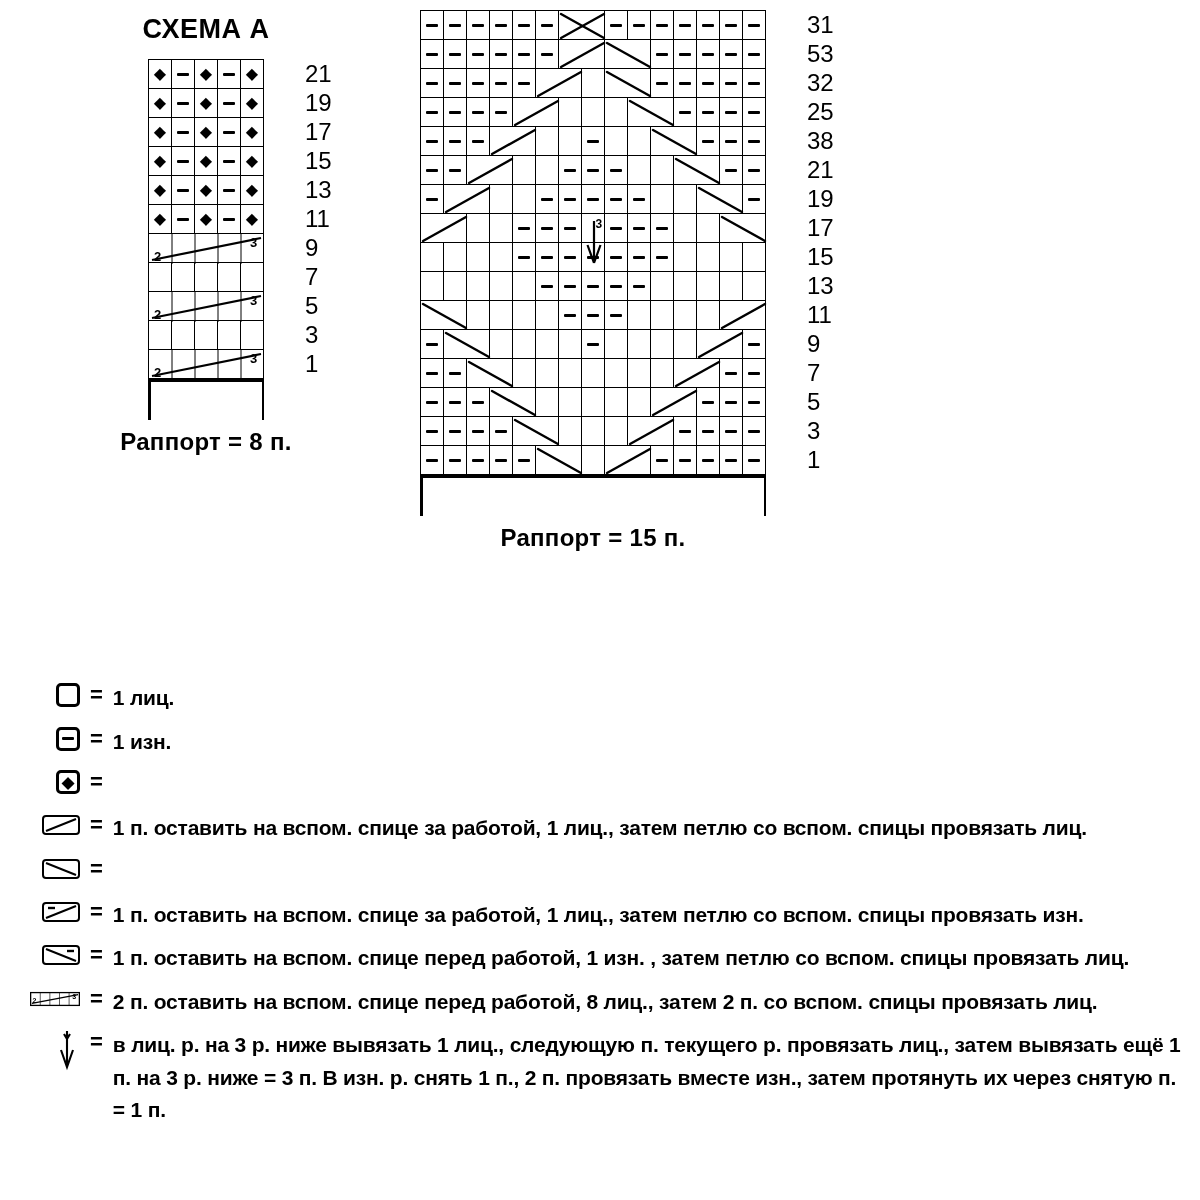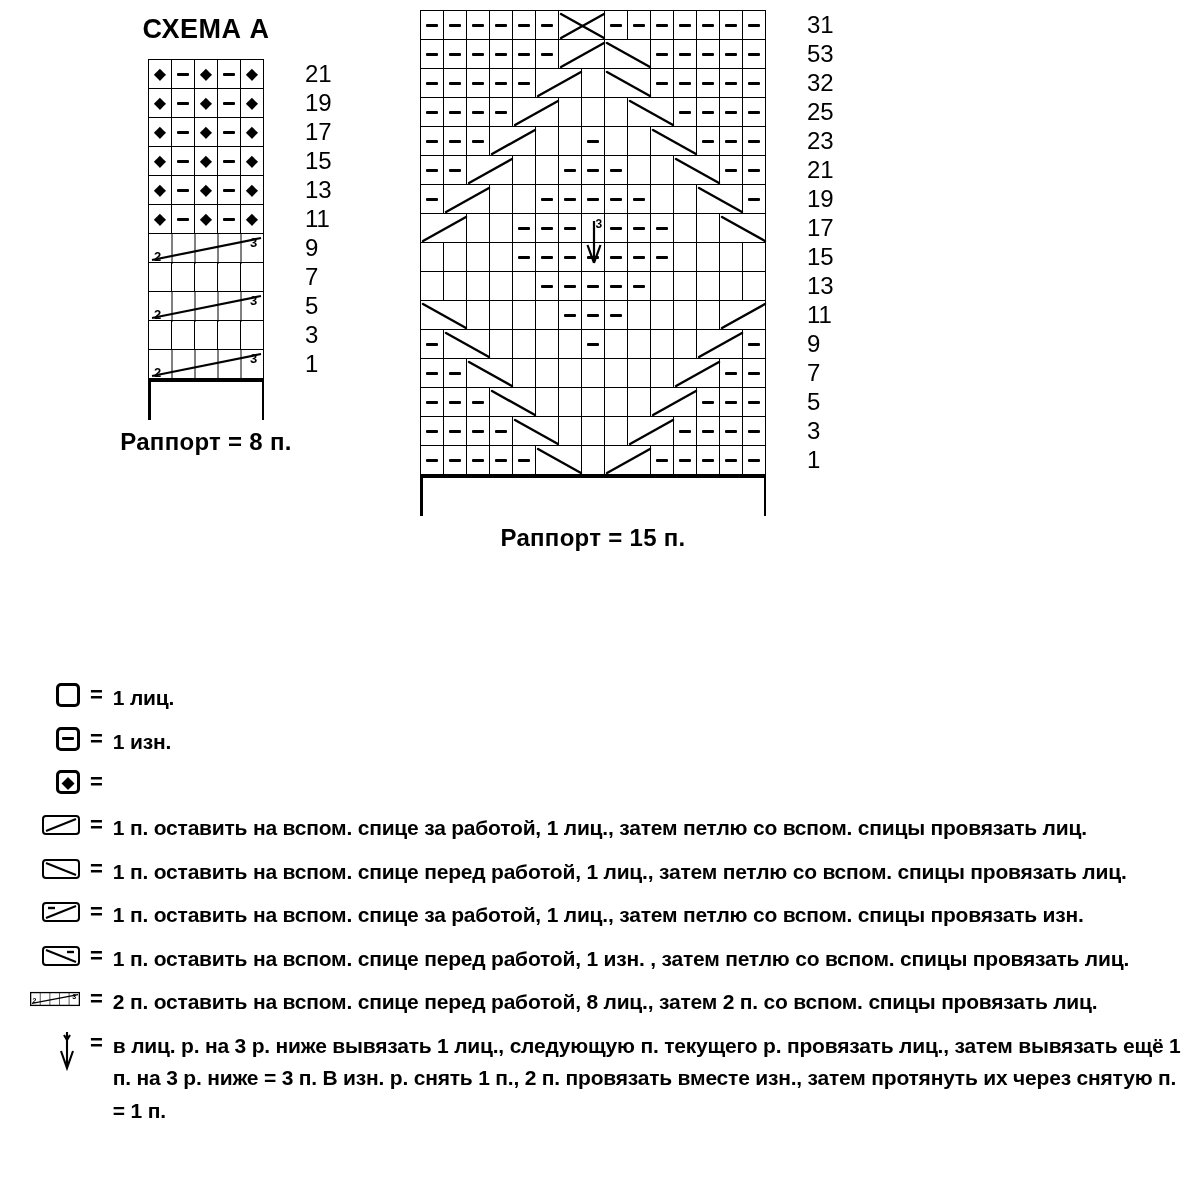--- a/index.html
+++ b/index.html
@@ -813,21 +813,21 @@
           <div class="cell" style="width: 24px;">
             <i class="dash"></i>
           </div>
         </div>
       </div>
     <div class="row-nums" id="nums-b">
         <div class="rnum">31</div>
         <div class="rnum">53</div>
         <div class="rnum">32</div>
         <div class="rnum">25</div>
-        <div class="rnum">23</div>
+        <div class="rnum">38</div>
         <div class="rnum">21</div>
         <div class="rnum">19</div>
         <div class="rnum">17</div>
         <div class="rnum">15</div>
         <div class="rnum">13</div>
         <div class="rnum">11</div>
         <div class="rnum">9</div>
         <div class="rnum">7</div>
         <div class="rnum">5</div>
         <div class="rnum">3</div>
@@ -874,21 +874,20 @@
         <div class="leg-text">1 п. оставить на вспом. спице за работой, 1 лиц., затем петлю со вспом. спицы провязать лиц.</div>
       </div>
       <div class="leg-item">
         <div class="leg-sym-box">
           <svg width="38" height="20" viewBox="0 0 38 20">
             <rect x="1" y="1" width="36" height="18" rx="3" fill="none" stroke="#000" stroke-width="2"></rect>
             <line x1="4" y1="4" x2="34" y2="16" stroke="#000" stroke-width="2"></line>
           </svg>
         </div>
         <span class="leg-eq">=</span>
-        <div class="leg-text">1 п. оставить на вспом. спице перед работой, 1 лиц., затем петлю со вспом. спицы провязать лиц.</div>
       </div>
       <div class="leg-item">
         <div class="leg-sym-box">
           <svg width="38" height="20" viewBox="0 0 38 20">
             <rect x="1" y="1" width="36" height="18" rx="3" fill="none" stroke="#000" stroke-width="2"></rect>
             <line x1="4" y1="16" x2="34" y2="4" stroke="#000" stroke-width="2"></line>
             <line x1="6" y1="6" x2="13" y2="6" stroke="#000" stroke-width="2.4"></line>
           </svg>
         </div>
         <span class="leg-eq">=</span>

